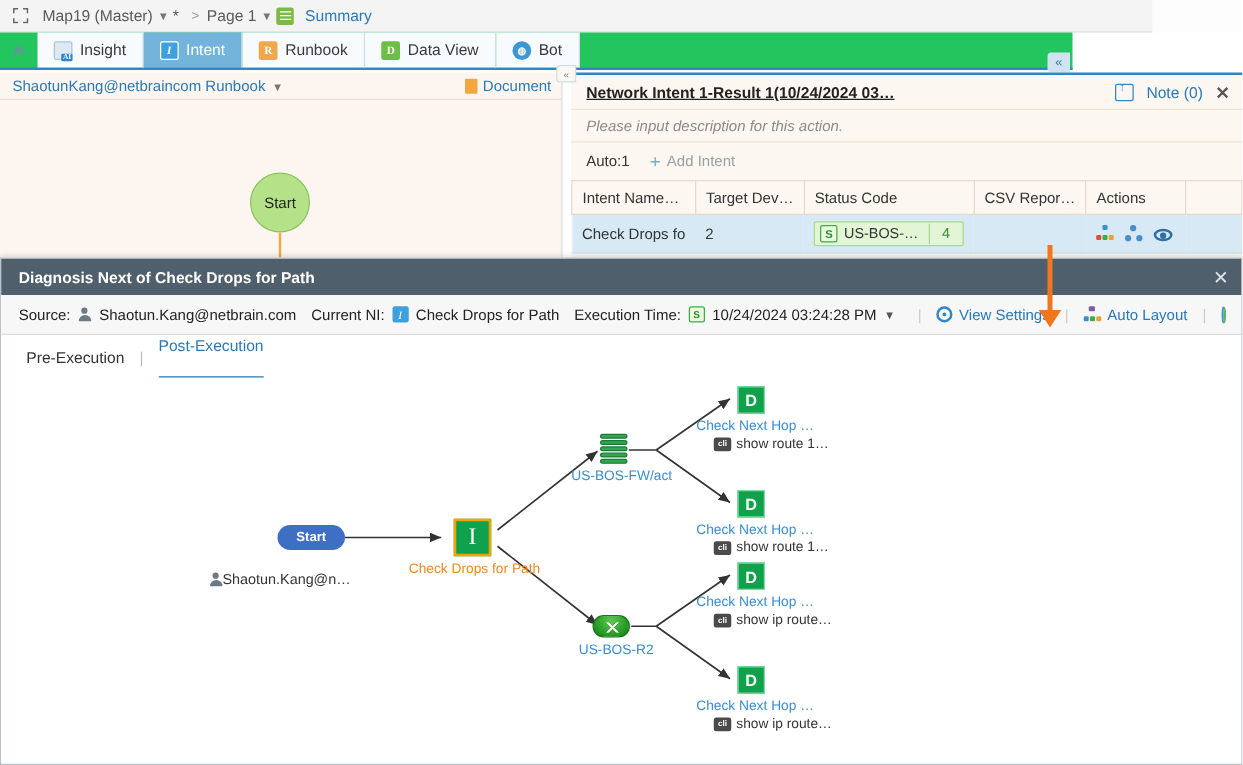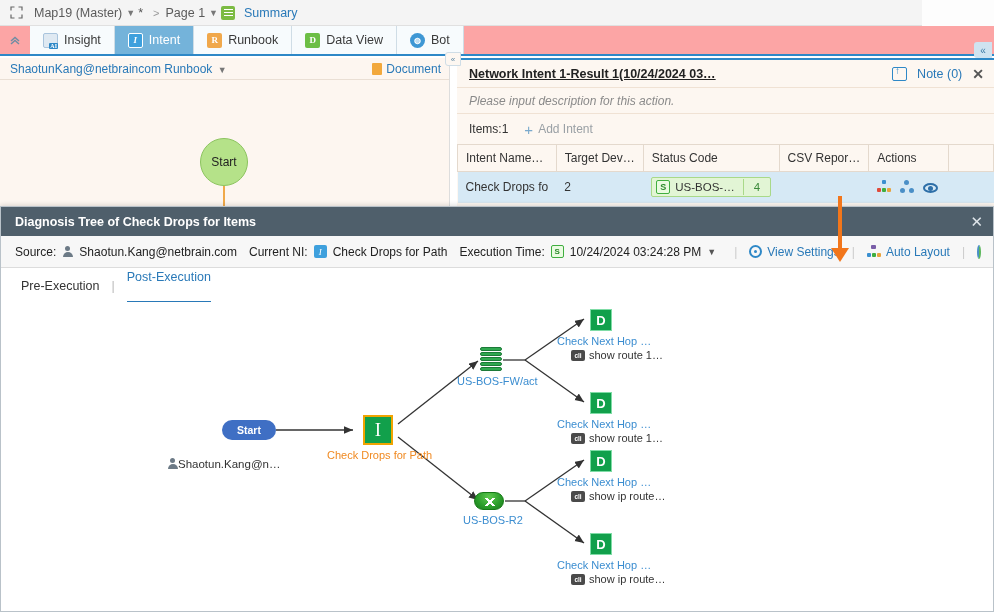--- a/index.html
+++ b/index.html
@@ -50,22 +50,22 @@
     box-shadow: 0 3px 0 #fff, 0 6px 0 #fff;
   }
   .topright-blank {
     position:absolute; left: 922px; top:0; width: 72px; height:26px;
     background:#fdfdfd;
   }
 
   
   .tabbar {
     position: absolute; left: 0; top: 26px;
-    width: 994px; height: 30px;
-    background: #fca5a5;
+    width: 858px; height: 30px;
+    background: #22c55e;
     border-bottom: 2px solid #2e88c7;
     display: flex; align-items: stretch;
   }
   .tab-collapse {
     width: 30px; display:flex; align-items:center; justify-content:center;
     color:#6f8da3; font-size: 13px;
   }
   .tab {
     display: flex; align-items: center; gap: 6px;
     padding: 0 13px;
@@ -484,21 +484,21 @@
     <div class="rp-titlebar">
       <span class="rp-title">Network Intent 1-Result 1(10/24/2024 03…</span>
       <span class="rp-popout"></span>
       <span class="rp-note">Note (0)</span>
       <span class="rp-close">✕</span>
     </div>
 
     <div class="rp-desc">Please input description for this action.</div>
 
     <div class="rp-items">
-      <span>Items:1</span>
+      <span>Auto:1</span>
       <span class="rp-add">
         <span class="plus">+</span>
         <span>Add Intent</span>
       </span>
     </div>
 
     <table class="rp-table">
       <thead>
         <tr>
           <th style="width:78px">Intent Name…</th>
@@ -541,21 +541,21 @@
         </tr>
       </tbody>
     </table>
   </div>
 
   <div class="annot-arrow"></div>
 
   <div class="dialog">
 
     <div class="dlg-titlebar">
-      <span class="dlg-title">Diagnosis Tree of Check Drops for Items</span>
+      <span class="dlg-title">Diagnosis Next of Check Drops for Path</span>
       <span class="dlg-close">✕</span>
     </div>
 
     <div class="dlg-toolbar">
       <span class="tb-grp">
         <span class="tb-label">Source:</span>
         <span class="person-ico"></span>
         <span class="tb-val">Shaotun.Kang@netbrain.com</span>
       </span>
 

